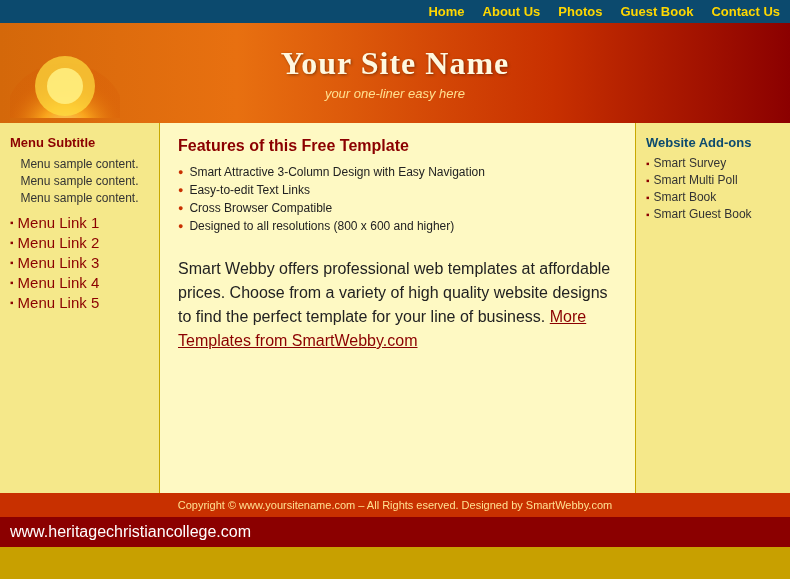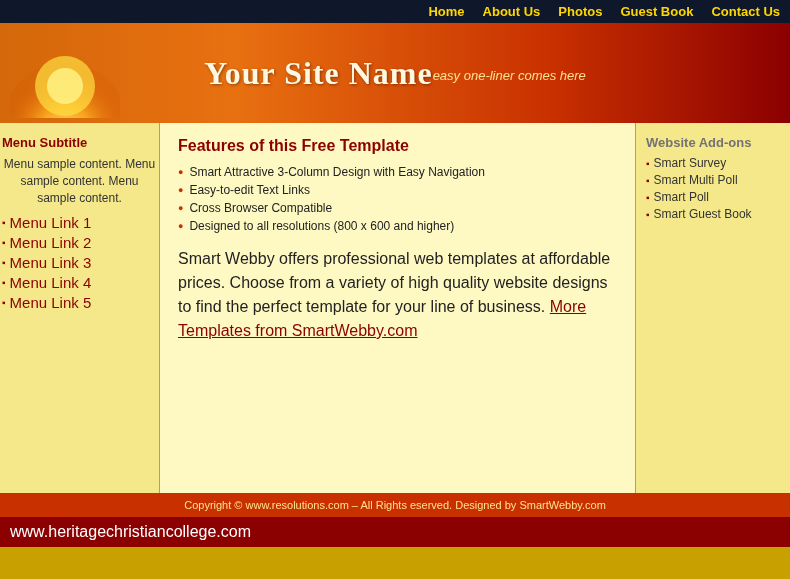--- a/index.html
+++ b/index.html
@@ -1,38 +1,39 @@
 <!DOCTYPE html>
 <html><head>
   <meta charset="utf-8">
   <style>
     * { margin: 0; padding: 0; box-sizing: border-box; }
     body { font-family: Arial, sans-serif; font-size: 13px; background: #c8a000; width: 790px; }
 
     
     #top-nav {
-      background: #0f172a;
+      background: #0c4a6e;
       text-align: right;
       padding: 4px 10px;
     }
     #top-nav a {
       color: #ffd700;
       text-decoration: none;
       font-size: 13px;
       font-weight: bold;
       margin-left: 18px;
     }
 
     
     #header {
       background: linear-gradient(to right, #d4680a 0%, #e87010 30%, #c83000 70%, #8b0000 100%);
       height: 100px;
       display: flex;
       align-items: center;
       justify-content: center;
+      flex-direction: column;
       position: relative;
       overflow: hidden;
     }
     #header-sun {
       position: absolute;
       left: 10px;
       top: 5px;
       width: 110px;
       height: 90px;
     }
@@ -56,21 +57,21 @@
       display: flex;
       background: #f5e88a;
       min-height: 370px;
     }
 
     
     #left-sidebar {
       width: 160px;
       background: #f5e88a;
       border-right: 1px solid #c8a800;
-      padding: 12px 2px;
+      padding: 12px 10px;
     }
     #menu-subtitle {
       color: #8b0000;
       font-weight: bold;
       font-size: 13px;
       margin-bottom: 6px;
     }
     #menu-sample-text {
       font-size: 12px;
       color: #333;
@@ -107,21 +108,21 @@
       background: #fef9c3;
     }
     #content-title {
       color: #8b0000;
       font-size: 16px;
       font-weight: bold;
       margin-bottom: 10px;
     }
     #feature-list {
       list-style: none;
-      margin-bottom: 14px;
+      margin-bottom: 24px;
     }
     #feature-list li {
       font-size: 12px;
       color: #222;
       margin-bottom: 4px;
       display: flex;
       align-items: center;
       gap: 6px;
     }
     #feature-list li::before {
@@ -140,21 +141,21 @@
     }
 
     
     #right-sidebar {
       width: 155px;
       background: #f5e88a;
       border-left: 1px solid #c8a800;
       padding: 12px 10px;
     }
     #addons-title {
-      color: #737373;
+      color: #0c4a6e;
       font-weight: bold;
       font-size: 13px;
       margin-bottom: 6px;
     }
     #addons-desc {
       font-size: 12px;
       color: #333;
       margin-bottom: 8px;
       line-height: 1.4;
     }
@@ -206,21 +207,21 @@
         <stop offset="0%" stop-color="#ffe080"></stop>
         <stop offset="40%" stop-color="#ffb020"></stop>
         <stop offset="100%" stop-color="#d45000" stop-opacity="0.2"></stop>
       </radialGradient>
     </defs>
     <ellipse cx="55" cy="90" rx="60" ry="55" fill="url(#sunGrad)" opacity="0.85"></ellipse>
     <circle cx="55" cy="58" r="30" fill="#ffe040" opacity="0.7"></circle>
     <circle cx="55" cy="58" r="18" fill="#ffee80" opacity="0.9"></circle>
   </svg>
   <div id="site-title">Your Site Name</div>
-  <div id="site-tagline">easy one-liner comes here</div>
+  <div id="site-tagline">your one-liner easy here</div>
 </div>
 
 <div id="main-wrapper">
 
   <div id="left-sidebar">
     <div id="menu-subtitle">Menu Subtitle</div>
     <div id="menu-sample-text">Menu sample content. Menu sample content. Menu sample content.</div>
     <ul id="left-menu-links">
         <li>
           <a href="#">Menu Link 1</a>
@@ -252,26 +253,26 @@
       <span id="content-body-text">Smart Webby offers professional web templates at affordable prices. Choose from a variety of high quality website designs to find the perfect template for your line of business.</span>
       <a id="content-link" href="#"> More Templates from SmartWebby.com</a>
     </div>
   </div>
 
   <div id="right-sidebar">
     <div id="addons-title">Website Add-ons</div>
     <ul id="addons-list">
         <li>Smart Survey</li>
         <li>Smart Multi Poll</li>
-        <li>Smart Poll</li>
+        <li>Smart Book</li>
         <li>Smart Guest Book</li>
       </ul>
   </div>
 
 </div>
 
 <div id="footer">
-  <span>Copyright © www.resolutions.com – All Rights eserved. Designed by SmartWebby.com</span>
+  <span>Copyright © www.yoursitename.com – All Rights eserved. Designed by SmartWebby.com</span>
 </div>
 
 <div id="bottom-bar">
   <span>www.heritagechristiancollege.com</span>
 </div>
 
 </body></html>

